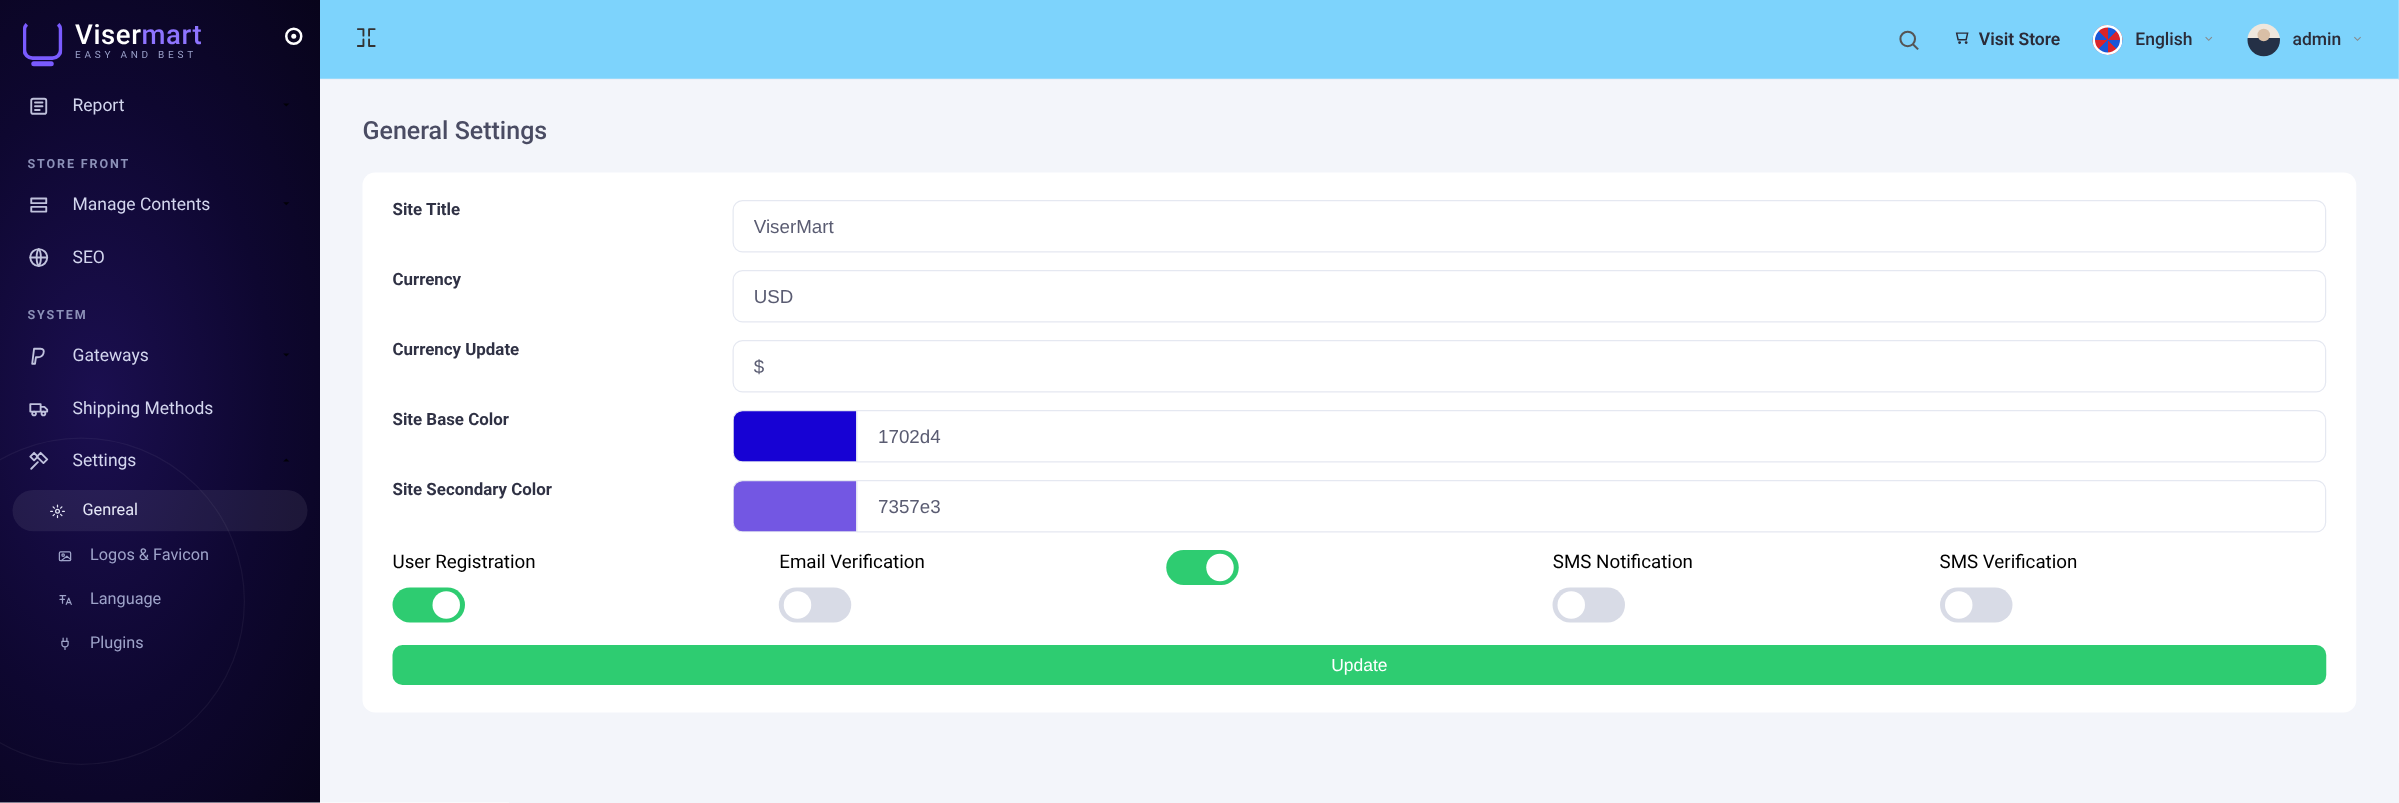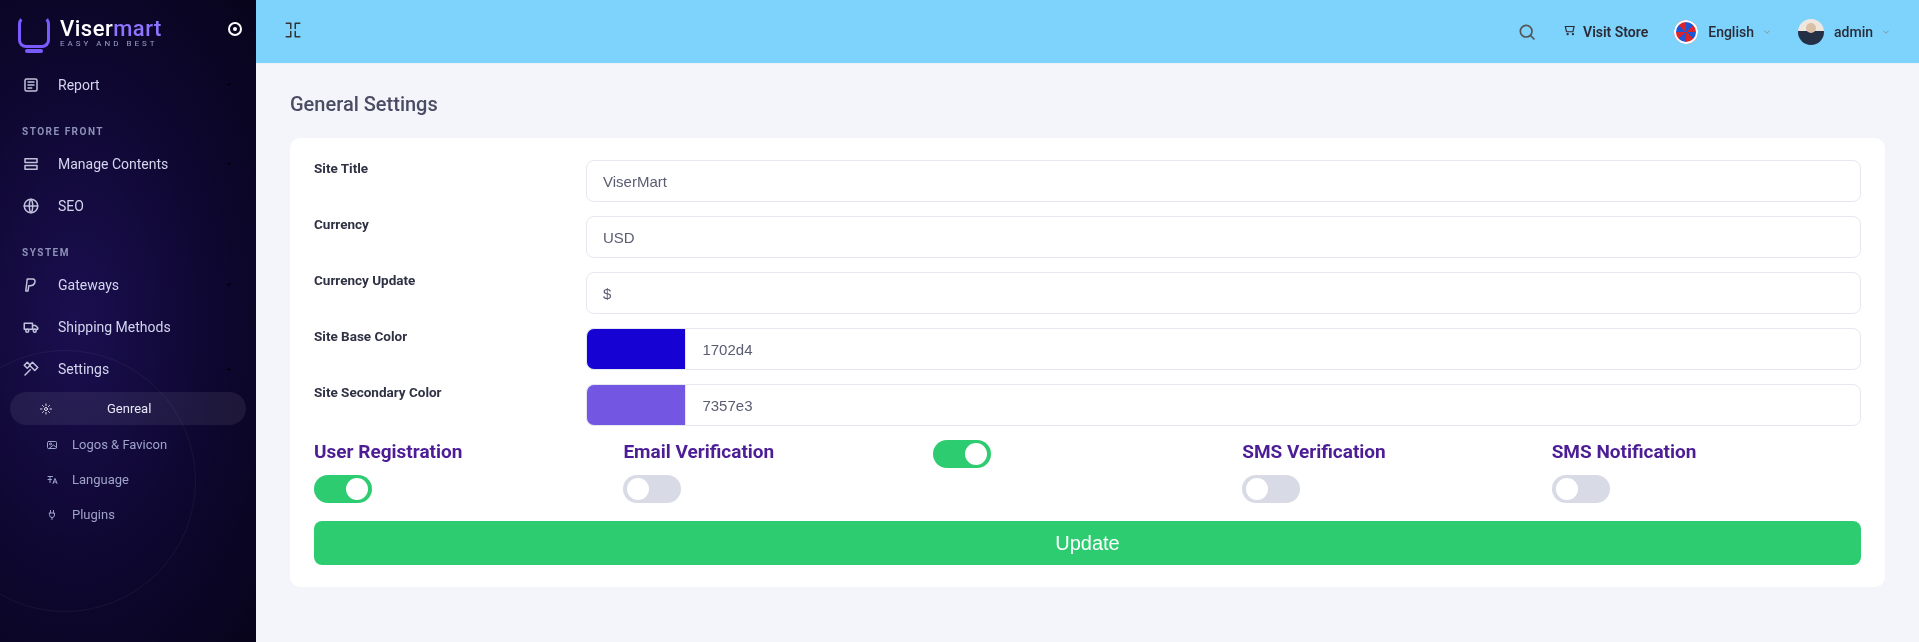--- a/index.html
+++ b/index.html
@@ -71,21 +71,21 @@
   .nav-item .label{flex:1}
   .nav-item .chev{opacity:.8}
   .nav-item .chev svg{width:10px;height:10px}
 
   .sub-pill{
     margin:2px 10px;
     padding:9px 20px 9px 30px;
     border-radius:18px;
     background:rgba(255,255,255,.07);
     display:flex;align-items:center;
-    font-size:13px;color:#e6e8f7;cursor:pointer;gap:41px;
+    font-size:13px;color:#e6e8f7;cursor:pointer;
   }
   .sub-pill .ico{width:12px;height:12px;margin-right:14px}
 
   .sub-item{
     padding:10px 36px 10px 46px;
     display:flex;align-items:center;
     font-size:13px;color:#9ea3c9;cursor:pointer;
   }
   .sub-item .ico{width:12px;height:12px;margin-right:14px}
 
@@ -122,31 +122,31 @@
     width:100%;height:42px;border:1px solid #e5e8f1;border-radius:8px;
     padding:0 16px;font-size:15px;color:#5a5c72;background:#fff;
   }
 
   .color-wrap{display:flex;align-items:stretch}
   .swatch{width:108px;border-radius:8px 0 0 8px;border:1px solid #e5e8f1;border-right:none}
   .color-wrap .inp{border-radius:0 8px 8px 0}
 
   .toggle-row{display:flex;margin-top:6px;margin-bottom:18px;padding-left:272px}
   .toggle-col{flex:1}
-  .toggle-col > .lbl{font-weight:700;font-size:19px;color:#4c1d95;margin-bottom:12px;display:block}
+  .toggle-col > .lbl{font-weight:400;font-size:15px;color:#000000;margin-bottom:12px;display:block}
   .toggle-col:first-child{margin-left:-272px}
 
   .toggle{width:58px;height:28px;border-radius:14px;background:#d8dbe6;position:relative;cursor:pointer;transition:.15s}
   .toggle .knob{position:absolute;top:3px;left:4px;width:22px;height:22px;background:#fff;border-radius:50%;transition:.15s;}
   .toggle.on{background:#2ecc71}
   .toggle.on .knob{left:32px}
 
   .btn-update{
-    width:100%;height:44px;border:none;border-radius:8px;
-    background:#2ecc71;color:#fff;font-size:20px;cursor:pointer;
+    width:100%;height:32px;border:none;border-radius:8px;
+    background:#2ecc71;color:#fff;font-size:14px;cursor:pointer;
   }
 
   
   .ico svg{width:100%;height:100%;stroke:currentColor;fill:none;stroke-width:2;stroke-linecap:round;stroke-linejoin:round}
 </style>
 </head>
 <body>
 
 <aside class="sidebar">
   <div class="brand">
@@ -338,27 +338,27 @@
         <div class="toggle">
             <span class="knob"></span>
           </div>
       </div>
       <div class="toggle-col">
         <div class="toggle on">
             <span class="knob"></span>
           </div>
       </div>
       <div class="toggle-col">
+        <span class="lbl">SMS Notification</span>
+        <div class="toggle">
+            <span class="knob"></span>
+          </div>
+      </div>
+      <div class="toggle-col">
         <span class="lbl">SMS Verification</span>
-        <div class="toggle">
-            <span class="knob"></span>
-          </div>
-      </div>
-      <div class="toggle-col">
-        <span class="lbl">SMS Notification</span>
         <div class="toggle">
             <span class="knob"></span>
           </div>
       </div>
     </div>
 
     <button class="btn-update">Update</button>
   </div>
 </main>
 

